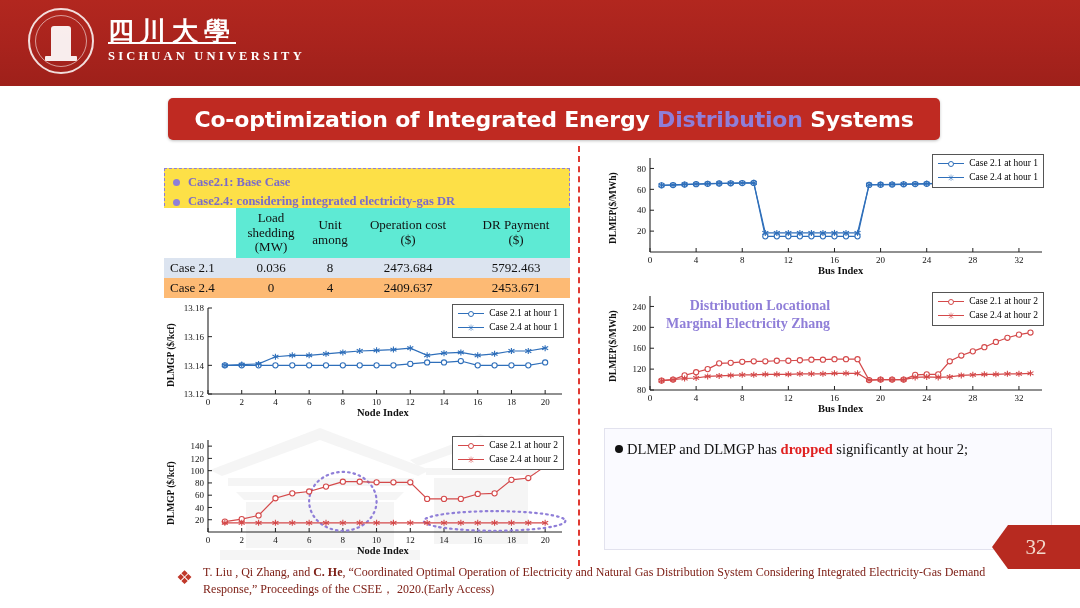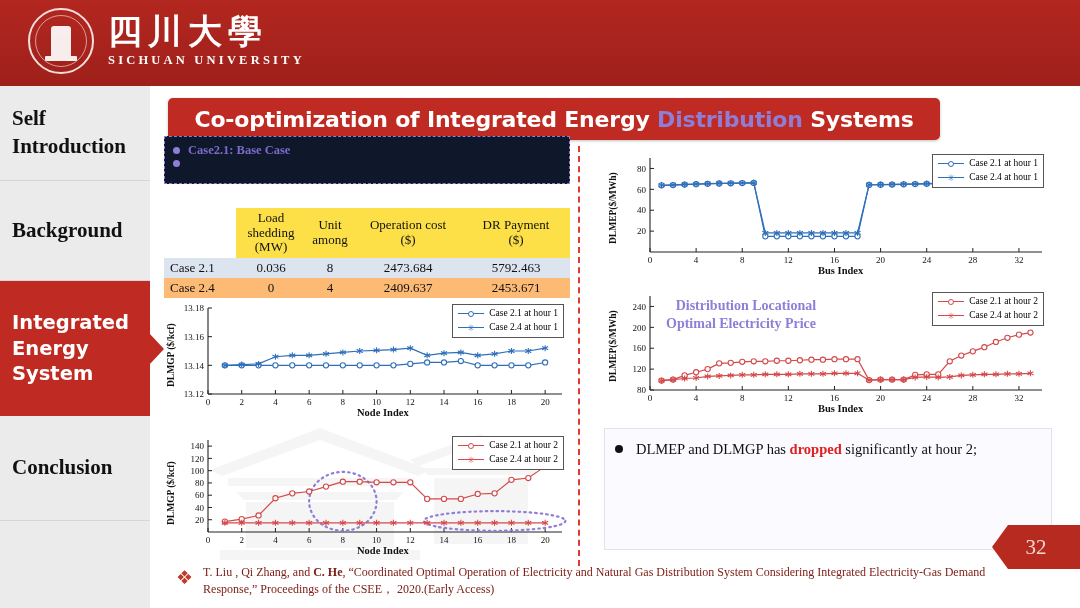--- a/index.html
+++ b/index.html
@@ -49,23 +49,24 @@
     width:20px;height:30px;
     background:rgba(255,255,255,.92);
     border-radius:3px 3px 0 0;
     position:relative;
   }
   .seal-glyph::after{
     content:""; position:absolute; left:-6px; bottom:-5px; width:32px;height:5px;
     background:rgba(255,255,255,.92); border-radius:1px;
   }
   .logo-cn {
-    color:#fff; font-size:34px; letter-spacing:6px;
+    color:#fff; font-size:26px; letter-spacing:6px;
     font-family:"DejaVu Sans", sans-serif; font-weight:700;
     line-height:1;
+    text-decoration:underline;
   }
   .logo-en {
     color:#fff; font-size:12.5px; letter-spacing:3.2px; font-weight:700;
     font-family:"Liberation Serif", serif; margin-top:5px;
   }
 
   
   .sidebar {
     position:absolute; left:0; top:86px;
     width:150px; height:522px;
@@ -103,43 +104,43 @@
   }
   .title-text {
     color:#fff; font-size:22px; font-weight:700;
     font-family:"DejaVu Sans", sans-serif;
     letter-spacing:-.2px;
   }
   .title-text .accent { color:#8f7ed8; }
 
   
   .case-box {
-    position:absolute; left:164px; top:136px;
+    position:absolute; left:164px; top:168px;
     width:406px; height:48px;
     border:1.6px dashed #8f7ed8;
-    background:#0f172a;
+    background:#fde047;
     padding:4px 8px;
   }
   .case-line {
     display:flex; align-items:center; gap:8px;
     color:#7b6bc9; font-size:12.5px; font-weight:700;
     font-family:"Liberation Serif", serif;
     line-height:1.55;
   }
   .dot { width:7px;height:7px;border-radius:50%;background:#8f7ed8;flex:0 0 auto;}
 
   
   .tbl {
     position:absolute; left:164px; top:208px;
     width:406px;
     border-collapse:collapse;
     font-family:"Liberation Serif", serif;
   }
   .tbl th {
-    background:#fde047; color:#111;
+    background:#5eead4; color:#111;
     font-weight:400; font-size:13px;
     padding:3px 2px; text-align:center; line-height:1.12;
     border:0;
   }
   .tbl th.corner { background:#ffffff; }
   .tbl td {
     font-size:13px; text-align:center; padding:2px 10px;
     color:#111; border:0;
   }
   .tbl tr.r1 td { background:#dce4f0; }
@@ -187,21 +188,21 @@
     border-left:2.5px dashed #e03a32;
   }
 
   
   .bullets {
     position:absolute; left:604px; top:428px;
     width:448px; height:122px;
     background:#fafaff; border:1px solid #e2e2ee;
     padding:10px 8px 6px 10px;
   }
-  .b-row { display:flex; gap:13px; margin-bottom:5px; }
+  .b-row { display:flex; gap:4px; margin-bottom:5px; }
   .b-dot { width:8px;height:8px;border-radius:50%;background:#111;flex:0 0 auto;margin-top:6px;}
   .b-txt { font-size:14.5px; color:#111; line-height:1.42; font-family:"Liberation Serif", serif;}
   .b-txt .hl { color:#e02020; font-weight:700; }
 
   
   .page-badge {
     position:absolute; right:0; top:525px;
     width:88px; height:44px;
     background:#b72a20;
     clip-path: polygon(16px 0, 100% 0, 100% 100%, 16px 100%, 0 50%);
@@ -257,48 +258,35 @@
       <div class="logo-seal">
         <div class="seal-glyph"></div>
       </div>
       <div>
         <div class="logo-cn">四川大學</div>
         <div class="logo-en">SICHUAN UNIVERSITY</div>
       </div>
     </div>
   </div>
 
-  <div class="sidebar">
-    <div class="side-item" style="top:0px;height:95px;">
-      <span class="side-label">Self Introduction</span>
-    </div>
-    <div class="side-item" style="top:95px;height:100px;">
-      <span class="side-label">Background</span>
-    </div>
-    <div class="side-item active" style="top:195px;height:135px;">
-      <span class="side-label">Integrated Energy System</span>
-    </div>
-    <div class="side-item" style="top:330px;height:105px;">
-      <span class="side-label">Conclusion</span>
-    </div>
-  </div>
 
   <div class="title-bar">
     <div class="title-text">
       <span>Co-optimization of Integrated Energy </span><span class="accent">Distribution</span><span> Systems</span>
     </div>
   </div>
 
   <div class="case-box">
     <div class="case-line">
       <span class="dot"></span>
       <span>Case2.1: Base Case</span>
     </div>
     <div class="case-line">
       <span class="dot"></span>
+      <span>Case2.4: considering  integrated electricity-gas DR</span>
     </div>
   </div>
 
   <table class="tbl">
     <thead>
       <tr>
         <th class="corner" style="width:72px;"></th>
         <th style="width:70px;">
           <div>Load</div>
           <div>shedding</div>
@@ -1169,21 +1157,21 @@
           <span>Case 2.1 at hour 2</span>
         </div>
         <div class="lg-row">
           <span class="lg-line red">
             <span class="lg-mark red">✳</span>
           </span>
           <span>Case 2.4 at hour 2</span>
         </div>
       </div><div class="annot" style="left: 60px; top: 7px;">
         <div>Distribution  Locational</div>
-        <div>Optimal  Electricity  Price</div>
+        <div>Marginal  Electricity  Zhang</div>
       </div></div>
 
   <div class="bullets">
     <div class="b-row">
       <span class="b-dot"></span>
       <span class="b-txt" id="bullet-0"><span>DLMEP and DLMGP has </span><span class="hl">dropped</span><span> significantly at hour 2;</span></span>
     </div>
   </div>
 
   <div class="page-badge">

